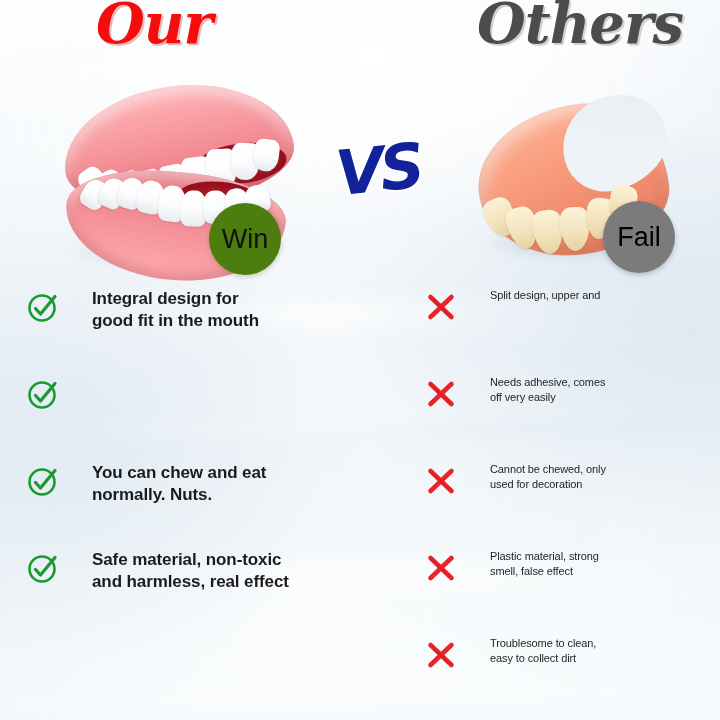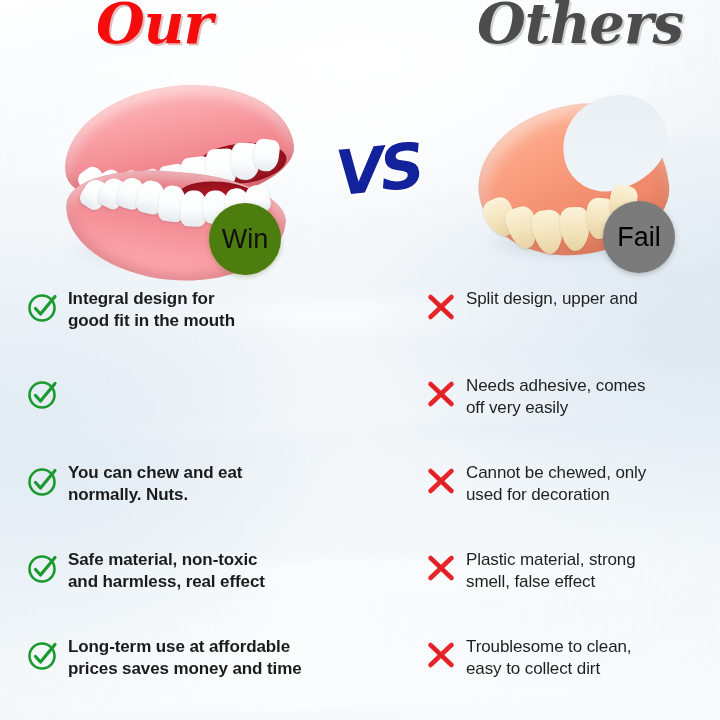--- a/index.html
+++ b/index.html
@@ -210,41 +210,42 @@
   }
   .frow {
     position: relative;
     height: 87px;
   }
   .fcell {
     position: absolute;
     top: 0;
     display: flex;
     align-items: flex-start;
+    gap: 24px;
   }
   .fcell-left  { left: 26px;  width: 350px; }
   .fcell-right { left: 424px; width: 290px; }
 
   .ficon {
     flex: 0 0 auto;
     width: 34px;
     height: 34px;
     margin-top: 2px;
     margin-right: 8px;
   }
   .ficon svg { display: block; }
 
   .ftext {
     font-size: 16.5px;
     line-height: 1.32;
     color: #1b1b1b;
     letter-spacing: -0.1px;
   }
   .ftext-left  { font-weight: bold; font-size: 17px; }
-  .ftext-right { font-weight: normal; font-size: 17px; color: #1f1f1f; }
+  .ftext-right { font-weight: normal; font-size: 11px; color: #1f1f1f; }
   .ftext .l2 { display: block; }
 </style>
 </head>
 <body>
 
 <div id="page">
 
   <div class="bg-base"></div>
   <div class="bg-wave w1"></div>
   <div class="bg-wave w2"></div>
@@ -416,32 +417,20 @@
           </svg>
         </span>
         <span class="ftext ftext-right">
           <span>Plastic material, strong</span>
           <span class="l2">smell, false effect</span>
         </span>
       </div>
     </div>
 
     <div class="frow">
-      <div class="fcell fcell-left">
-        <span class="ficon">
-          <svg width="34" height="34" viewBox="0 0 34 34">
-            <circle cx="16" cy="18" r="12.5" fill="none" stroke="#1a9a2e" stroke-width="2.6"></circle>
-            <path d="M9.5 18.5 L14.5 24 L29 6.5" fill="none" stroke="#1a9a2e" stroke-width="3.2" stroke-linecap="round" stroke-linejoin="round"></path>
-          </svg>
-        </span>
-        <span class="ftext ftext-left">
-          <span>Long-term use at affordable</span>
-          <span class="l2">prices saves money and time</span>
-        </span>
-      </div>
       <div class="fcell fcell-right">
         <span class="ficon">
           <svg width="34" height="34" viewBox="0 0 34 34">
             <path d="M6.5 7 C13 13, 20 20, 27.5 27" fill="none" stroke="#e8252a" stroke-width="4.6" stroke-linecap="round"></path>
             <path d="M27.5 7 C21 13, 14 20, 6.5 27" fill="none" stroke="#e8252a" stroke-width="4.6" stroke-linecap="round"></path>
             <path d="M8 8.5 L25.5 25.5" fill="none" stroke="#c8181d" stroke-width="1.4" stroke-linecap="round" opacity="0.55"></path>
           </svg>
         </span>
         <span class="ftext ftext-right">
           <span>Troublesome to clean,</span>

